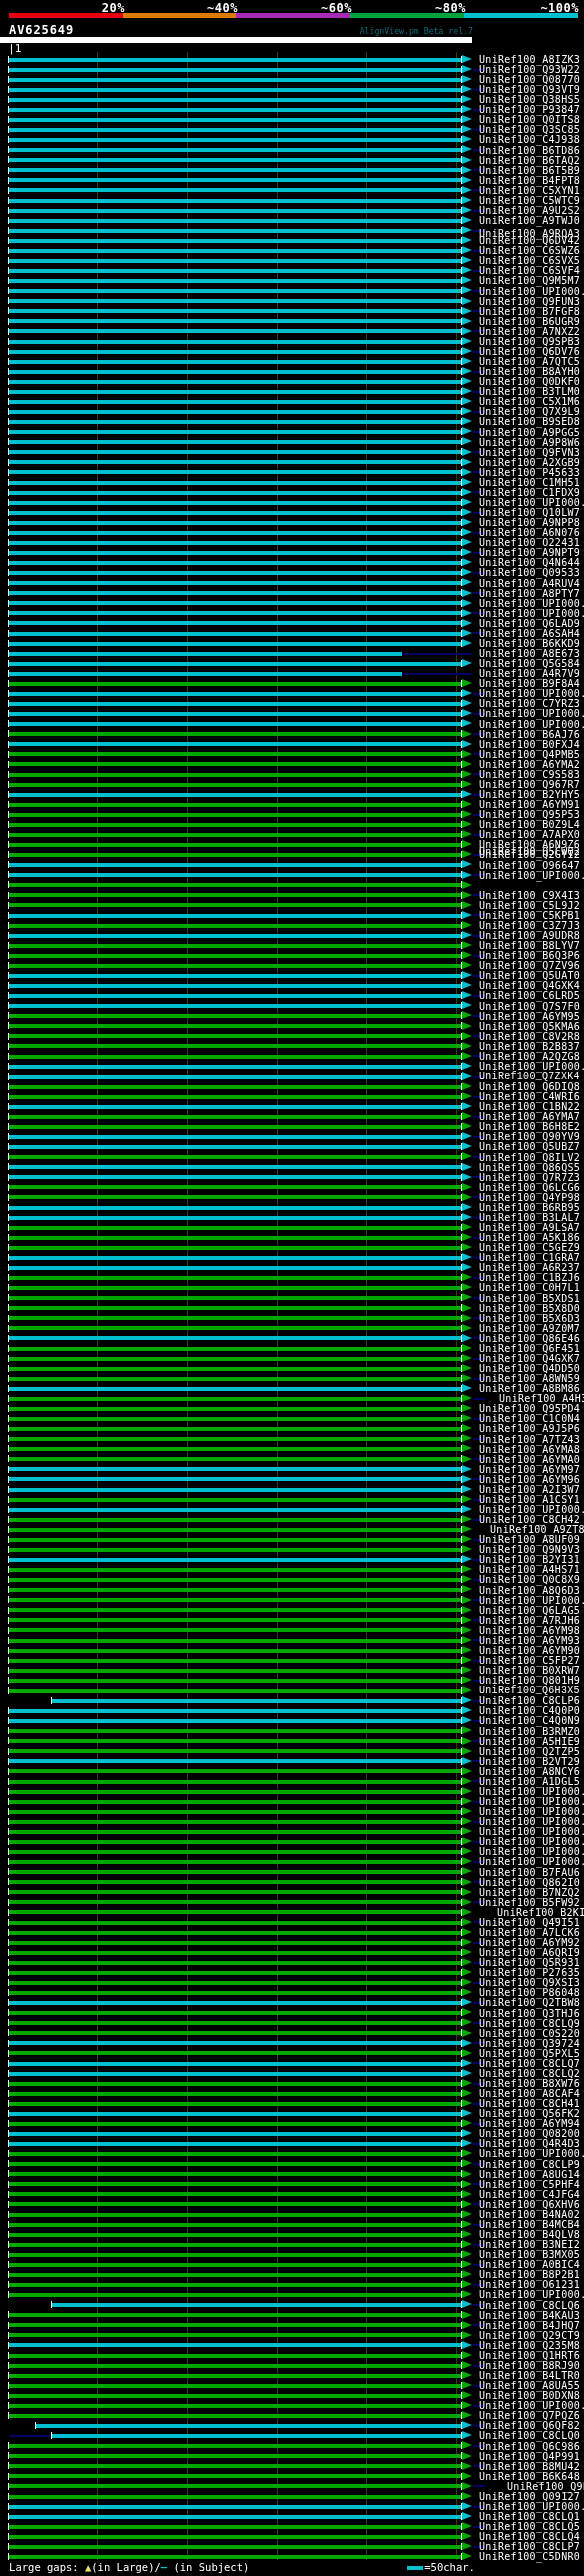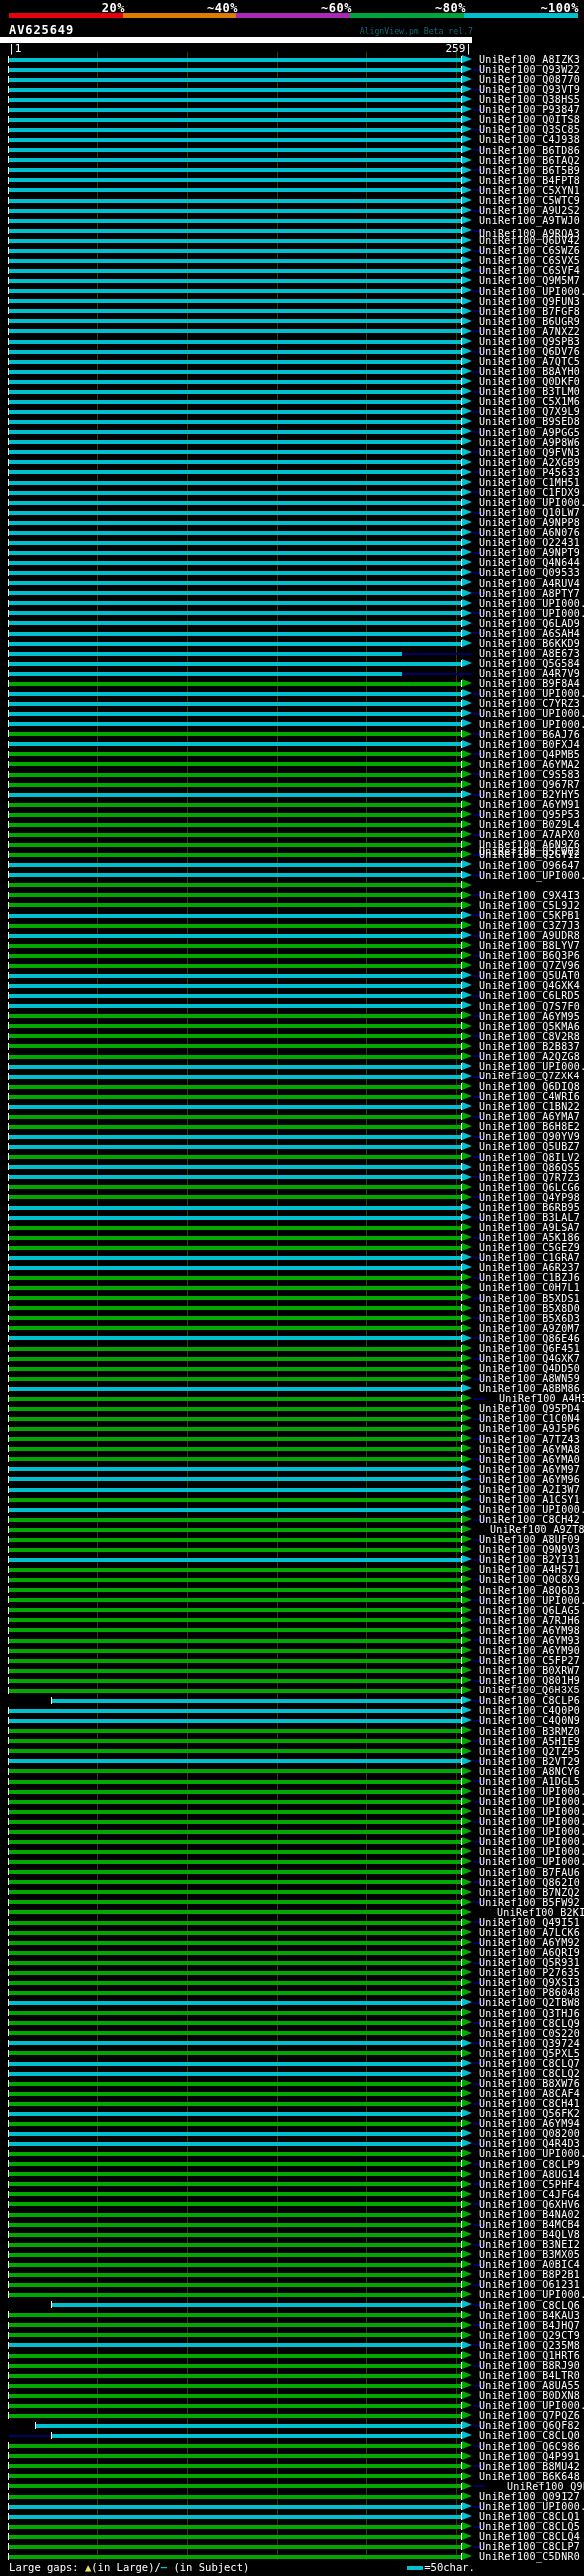--- a/index.html
+++ b/index.html
@@ -40,21 +40,20 @@
       <div class="scale-label" style="left: 125px;">20%</div>
       <div class="scale-label" style="left: 238px;">~40%</div>
       <div class="scale-label" style="left: 352px;">~60%</div>
       <div class="scale-label" style="left: 466px;">~80%</div>
       <div class="scale-label" style="left: 579px;">~100%</div>
     </div>
   <div id="query-id">AV625649</div>
   <div id="app-title">AlignView.pm Beta rel.7</div>
   <div id="ruler"></div>
   <div id="ruler-left">|1</div>
-  <div id="ruler-right">259|</div>
   <div id="grid">
       <div class="gridline" style="left: 97px;"></div>
       <div class="gridline" style="left: 187px;"></div>
       <div class="gridline" style="left: 277px;"></div>
       <div class="gridline" style="left: 366px;"></div>
       <div class="gridline" style="left: 456px;"></div>
     </div>
   <div id="rows">
       <div>
         <div class="tick" style="left: 8.2px; top: 56px; width: 0.9px; height: 7.3px; background: rgb(255, 255, 255); position: absolute;"></div>

